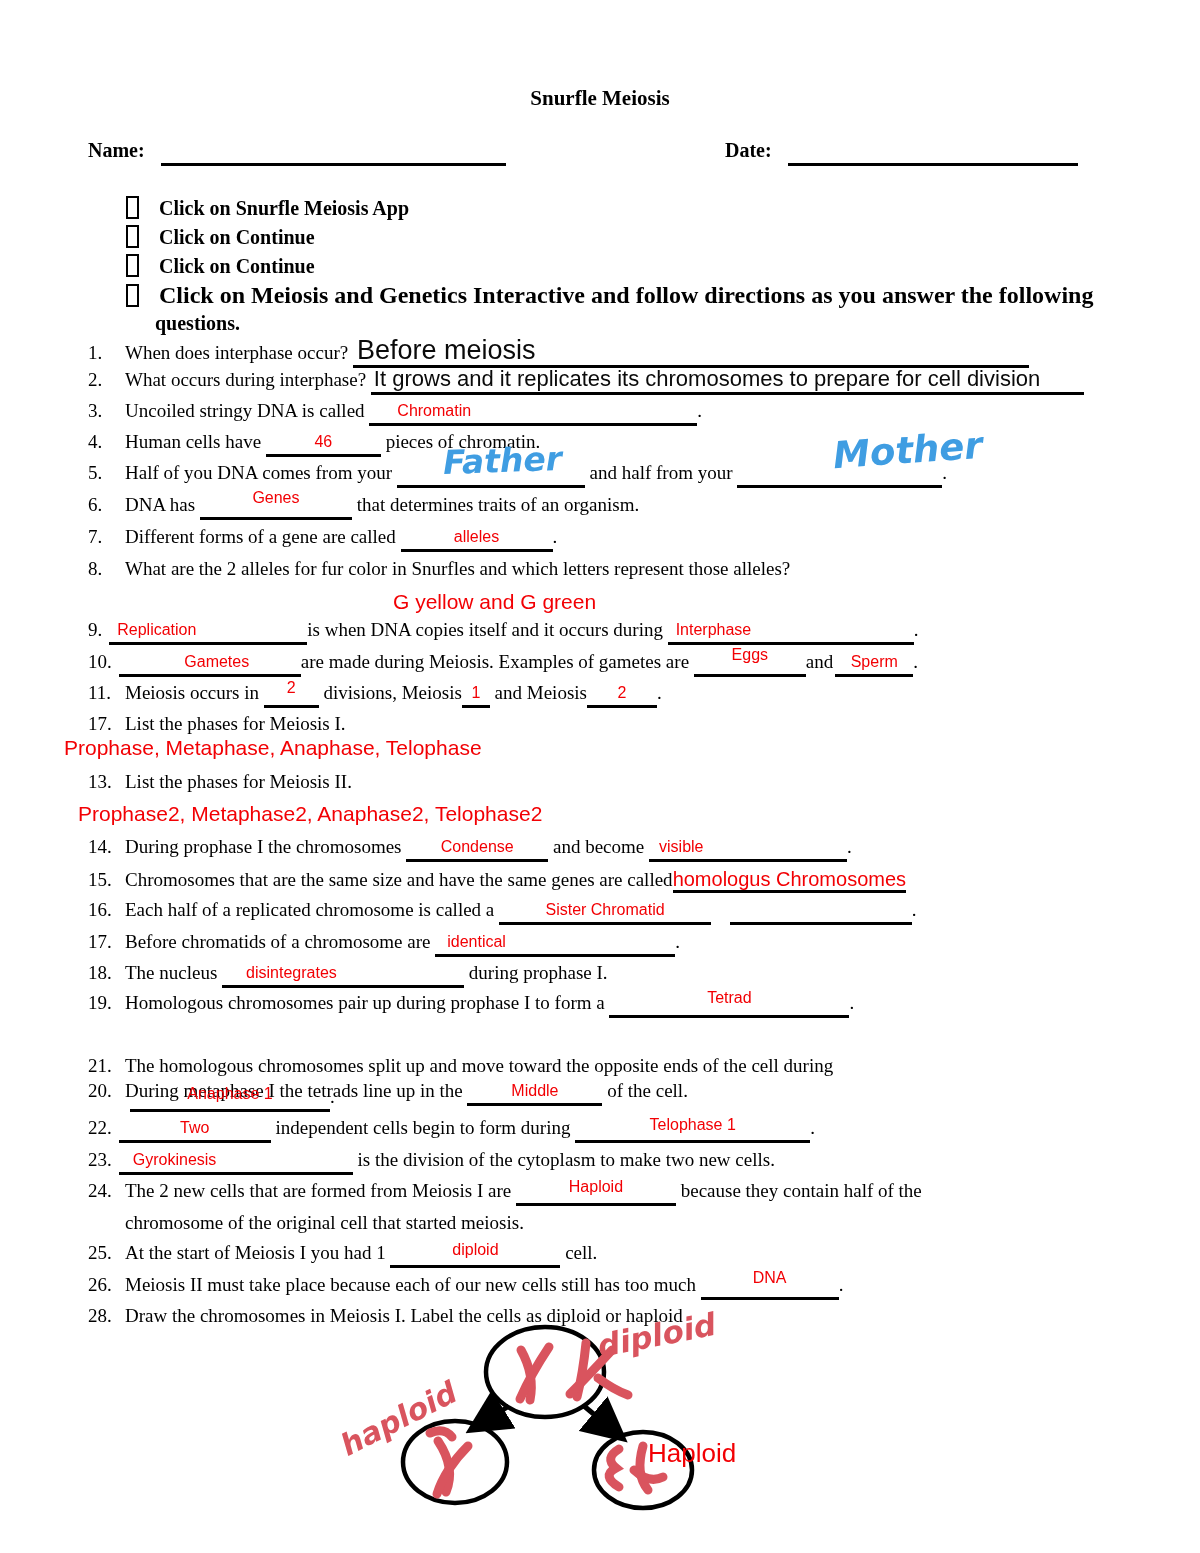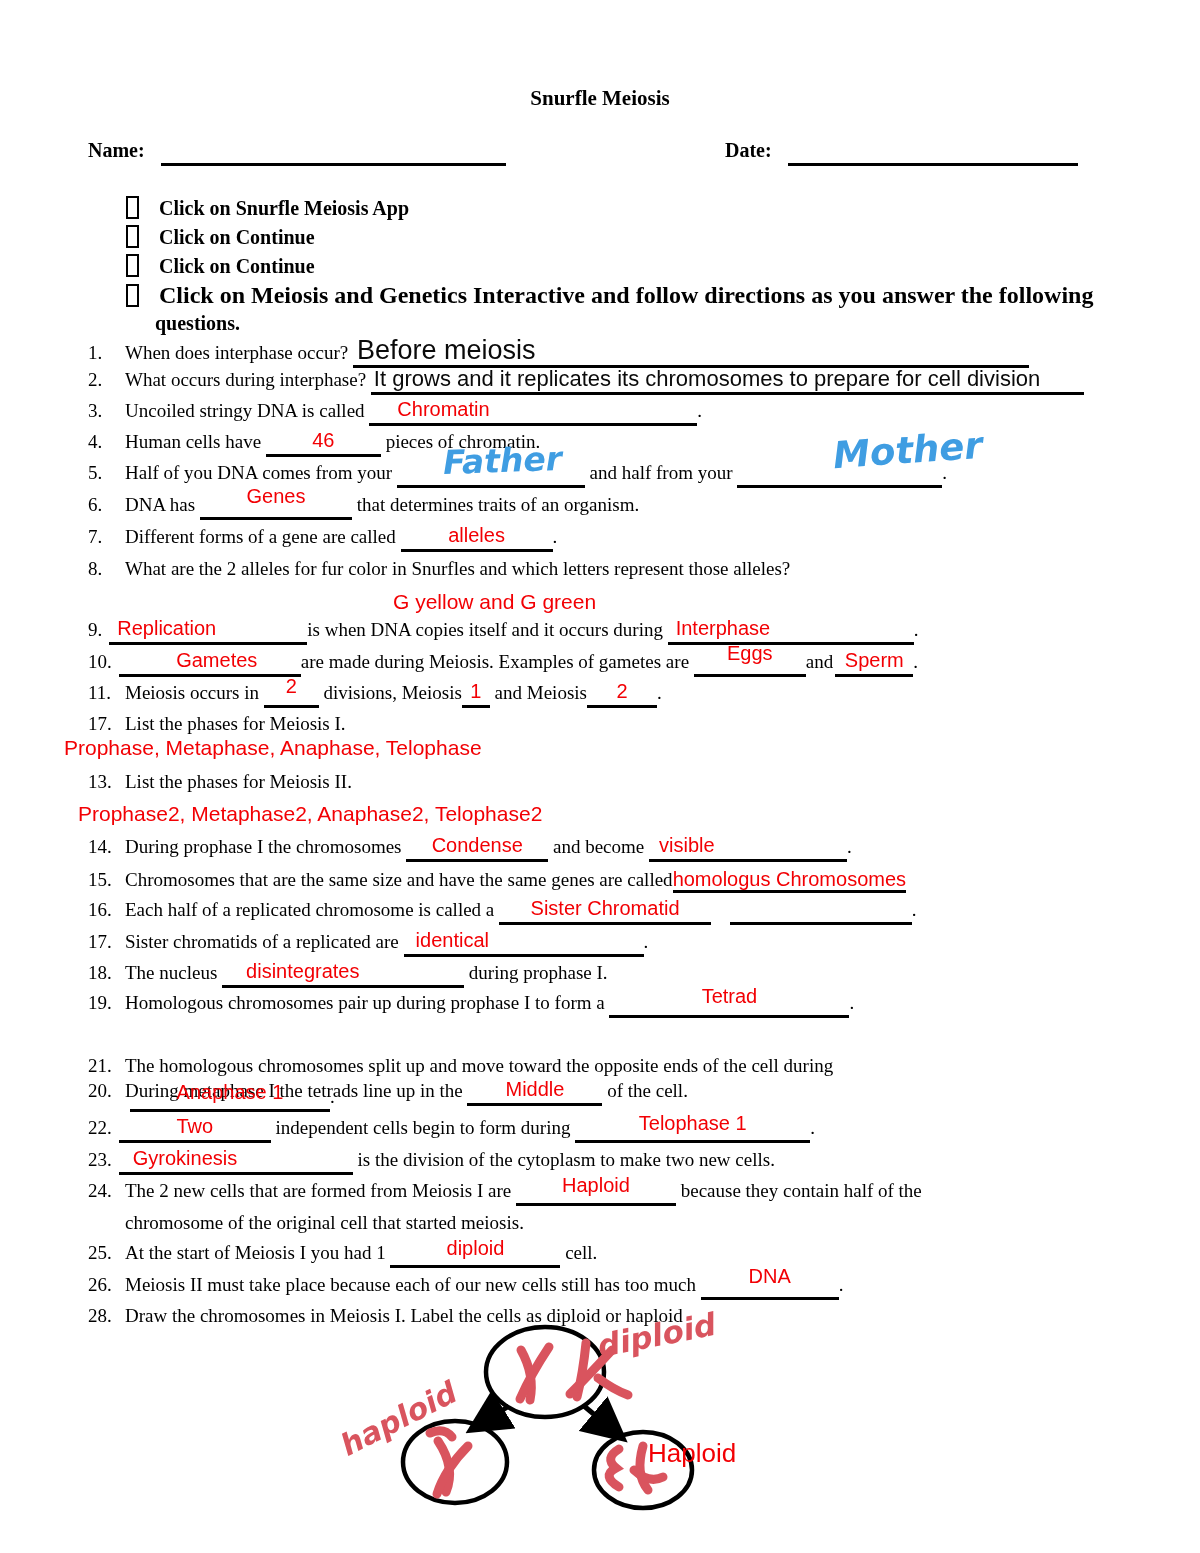--- a/index.html
+++ b/index.html
@@ -5,21 +5,21 @@
   html,body{margin:0;padding:0;background:#fff;}
   .page{position:relative;width:1200px;height:1553px;background:#ffffff;
         font-family:"Liberation Serif",serif;font-size:19px;color:#000;overflow:hidden;}
   .ln{position:absolute;white-space:nowrap;line-height:24px;}
   .num{display:inline-block;width:37px;}
   .num-t{display:inline-block;margin-right:7px;}
   .bold{font-weight:bold;}
   .title{left:0;width:100%;text-align:center;font-weight:bold;font-size:21px;}
   .blank{display:inline-block;border-bottom:3px solid #000;text-align:center;vertical-align:baseline;}
   .blank.empty::after{content:"\00a0";}
-  .ans{font-family:"Liberation Sans",sans-serif;color:#f20004;font-size:20px;line-height:1;position:relative;top:-1px;}
+  .ans{font-family:"Liberation Sans",sans-serif;color:#f20004;font-size:16px;line-height:1;position:relative;top:-1px;}
   .ansk{font-family:"Liberation Sans",sans-serif;color:#0a0a0a;line-height:1;}
   .redline{font-family:"Liberation Sans",sans-serif;color:#f20004;border-bottom:3px solid #000;font-size:20px;}
   .redfree{font-family:"Liberation Sans",sans-serif;color:#f20004;font-size:21px;line-height:1;}
   .box{display:inline-block;width:9px;height:19px;border:2px solid #000;margin-right:20px;vertical-align:-4px;}
   .hand{position:absolute;font-family:"DejaVu Sans",sans-serif;font-weight:bold;font-style:italic;line-height:1;z-index:5;}
   .hand.blue{color:#3f9de2;}
   .hand.red{color:#d9545e;}
   .typedred{position:absolute;font-family:"Liberation Sans",sans-serif;color:#f20004;font-size:26px;line-height:1;z-index:5;}
   svg.diagram{position:absolute;left:330px;top:1318px;z-index:1;}
   .pad-l{text-align:left;padding-left:28px;}
@@ -138,21 +138,21 @@
     <span class="num">15.</span><span>Chromosomes that are the same size and have the same genes are called</span><span class="redline">homologus Chromosomes</span>
   </div>
 
   <div class="ln" style="left:88px;top:898px;">
     <span class="num">16.</span><span>Each half of a replicated chromosome is called a</span>
     <span class="blank" style="width:212px;"><span class="ans">Sister Chromatid</span></span>
     <span class="blank empty" style="width:182px;margin-left:14px;"></span><span>.</span>
   </div>
 
   <div class="ln" style="left:88px;top:930px;">
-    <span class="num">17.</span><span>Sister chromatids of a replicated are</span>
+    <span class="num">17.</span><span>Before chromatids of a chromosome are</span>
     <span class="blank" style="width:228px;text-align:left;padding-left:12px;"><span class="ans">identical</span></span><span>.</span>
   </div>
 
   <div class="ln" style="left:88px;top:961px;">
     <span class="num">18.</span><span>The nucleus</span>
     <span class="blank" style="width:218px;text-align:left;padding-left:24px;"><span class="ans">disintegrates</span></span>
     <span>during prophase I.</span>
   </div>
 
   <div class="ln" style="left:88px;top:991px;">

